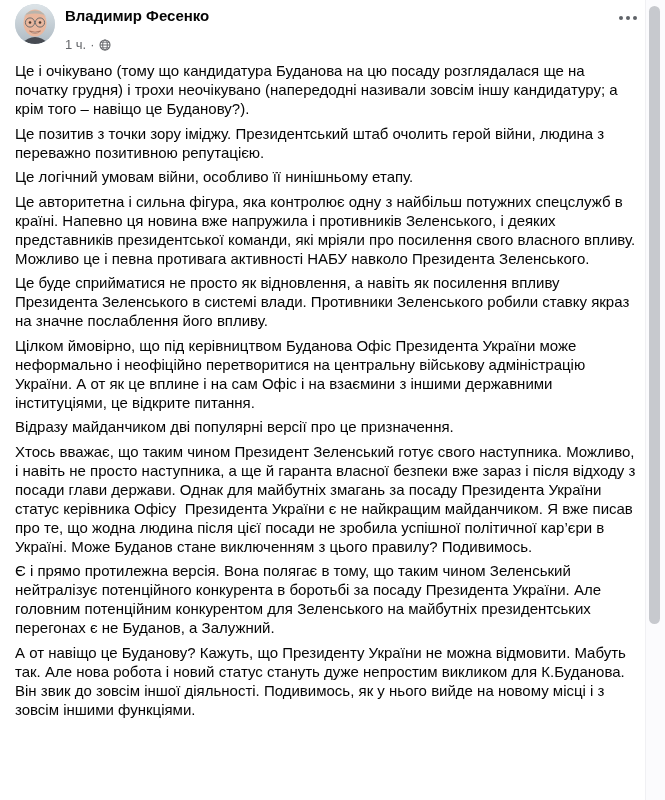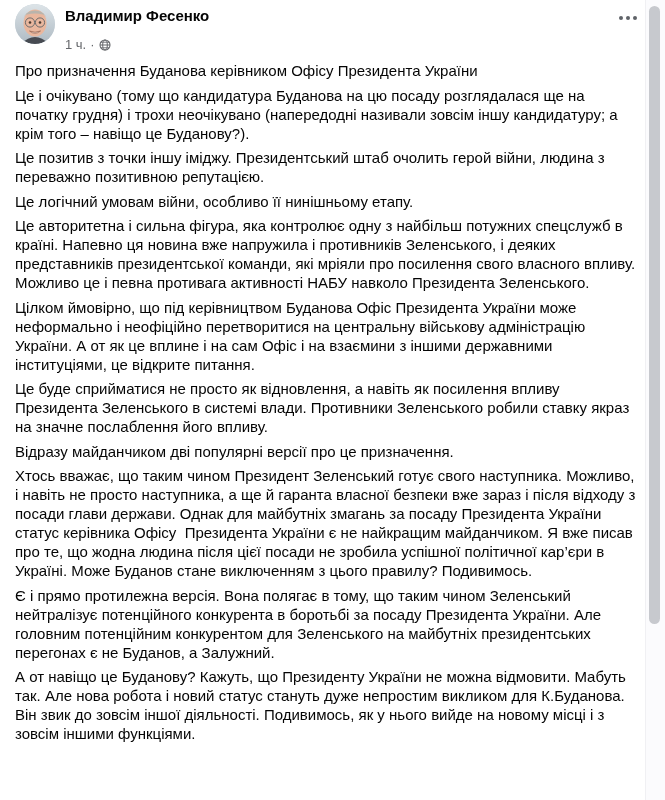--- a/index.html
+++ b/index.html
@@ -143,27 +143,26 @@
   </div>
 
   <div class="options-btn">
     <span class="dot"></span>
     <span class="dot"></span>
     <span class="dot"></span>
   </div>
 
   <div class="content">
 
-  <p>Про призначення Буданова керівником Офісу Президента України</p>
       <p>Це і очікувано (тому що кандидатура Буданова на цю посаду розглядалася ще на початку грудня) і трохи неочікувано (напередодні називали зовсім іншу кандидатуру; а крім того – навіщо це Буданову?).</p>
-      <p>Це позитив з точки іншу іміджу. Президентський штаб очолить герой війни, людина з переважно позитивною репутацією.</p>
+      <p>Це позитив з точки зору іміджу. Президентський штаб очолить герой війни, людина з переважно позитивною репутацією.</p>
       <p>Це логічний умовам війни, особливо її нинішньому етапу.</p>
       <p>Це авторитетна і сильна фігура, яка контролює одну з найбільш потужних спецслужб в країні. Напевно ця новина вже напружила і противників Зеленського, і деяких представників президентської команди, які мріяли про посилення свого власного впливу. Можливо це і певна противага активності НАБУ навколо Президента Зеленського.</p>
+      <p>Це буде сприйматися не просто як відновлення, а навіть як посилення впливу Президента Зеленського в системі влади. Противники Зеленського робили ставку якраз на значне послаблення його впливу.</p>
       <p>Цілком ймовірно, що під керівництвом Буданова Офіс Президента України може неформально і неофіційно перетворитися на центральну військову адміністрацію України. А от як це вплине і на сам Офіс і на взаємини з іншими державними інституціями, це відкрите питання.</p>
-      <p>Це буде сприйматися не просто як відновлення, а навіть як посилення впливу Президента Зеленського в системі влади. Противники Зеленського робили ставку якраз на значне послаблення його впливу.</p>
       <p>Відразу майданчиком дві популярні версії про це призначення.</p>
       <p>Хтось вважає, що таким чином Президент Зеленський готує свого наступника. Можливо, і навіть не просто наступника, а ще й гаранта власної безпеки вже зараз і після відходу з посади глави держави. Однак для майбутніх змагань за посаду Президента України статус керівника Офісу  Президента України є не найкращим майданчиком. Я вже писав про те, що жодна людина після цієї посади не зробила успішної політичної кар’єри в Україні. Може Буданов стане виключенням з цього правилу? Подивимось.</p>
       <p>Є і прямо протилежна версія. Вона полягає в тому, що таким чином Зеленський нейтралізує потенційного конкурента в боротьбі за посаду Президента України. Але головним потенційним конкурентом для Зеленського на майбутніх президентських перегонах є не Буданов, а Залужний.</p>
       <p>А от навіщо це Буданову? Кажуть, що Президенту України не можна відмовити. Мабуть так. Але нова робота і новий статус стануть дуже непростим викликом для К.Буданова. Він звик до зовсім іншої діяльності. Подивимось, як у нього вийде на новому місці і з зовсім іншими функціями.</p>
     </div>
 
   <div class="scrollbar-track">
     <div class="scrollbar-thumb"></div>
   </div>
 

